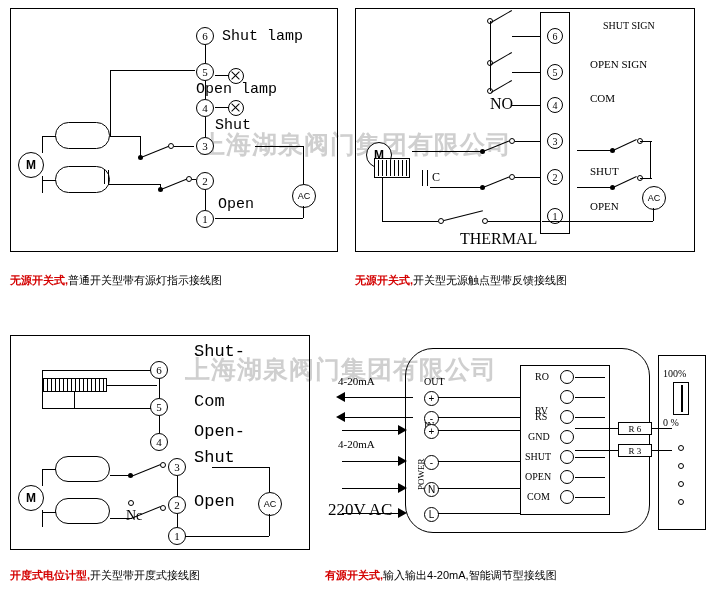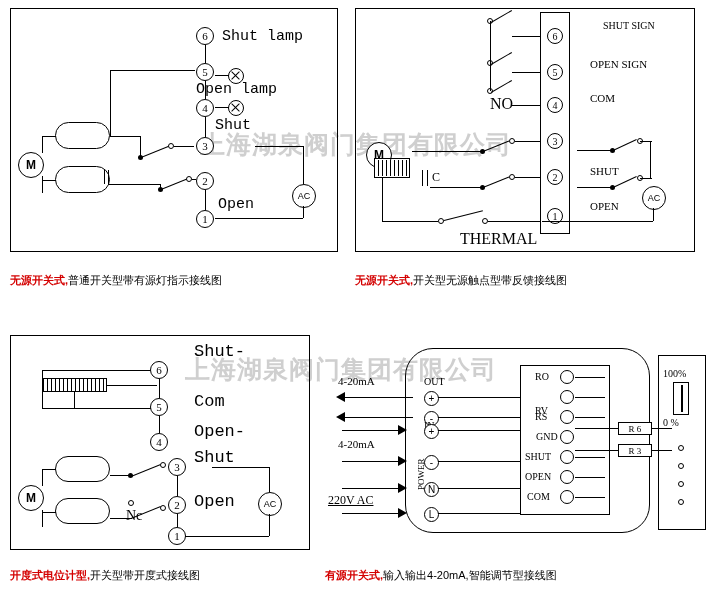--- a/index.html
+++ b/index.html
@@ -263,21 +263,21 @@
   <div class="arrowL" style="left:16px;top:82px;"></div>
   <div class="line h" style="left:25px;top:67px;width:68px;"></div>
   <div class="line h" style="left:25px;top:87px;width:68px;"></div>
 
   <div class="lbl txt-sm" style="left:18px;top:108px;font-size:11px;">4-20mA</div>
   <div class="arrowR" style="left:78px;top:95px;"></div>
   <div class="arrowR" style="left:78px;top:126px;"></div>
   <div class="line h" style="left:22px;top:100px;width:58px;"></div>
   <div class="line h" style="left:22px;top:131px;width:58px;"></div>
 
-  <div class="lbl txt-sm" style="left:8px;top:163px;font-size:12px;text-decoration:underline;">220V  AC</div>
+  <div class="lbl txt-sm" style="left:8px;top:170px;font-size:17px;">220V  AC</div>
   <div class="arrowR" style="left:78px;top:153px;"></div>
   <div class="arrowR" style="left:78px;top:178px;"></div>
   <div class="line h" style="left:22px;top:158px;width:58px;"></div>
   <div class="line h" style="left:22px;top:183px;width:58px;"></div>
 
   <div class="lbl txt-sm" style="left:104px;top:46px;font-size:10px;">OUT</div>
   <div class="plusminus" style="left:104px;top:61px;">+</div>
   <div class="plusminus" style="left:104px;top:81px;">-</div>
 
   <div class="lbl txt-sm" style="left:104px;top:90px;font-size:10px;">IN</div>
@@ -293,21 +293,21 @@
   <div class="term t14" style="left:240px;top:60px;"></div>
   <div class="term t14" style="left:240px;top:80px;"></div>
   <div class="term t14" style="left:240px;top:100px;"></div>
   <div class="term t14" style="left:240px;top:120px;"></div>
   <div class="term t14" style="left:240px;top:140px;"></div>
   <div class="term t14" style="left:240px;top:160px;"></div>
 
   <div class="lbl txt-sm" style="left:215px;top:41px;font-size:10px;">RO</div>
   <div class="lbl txt-sm" style="left:215px;top:75px;font-size:10px;">RV</div>
   <div class="lbl txt-sm" style="left:215px;top:81px;font-size:10px;">RS</div>
-  <div class="lbl txt-sm" style="left:208px;top:101px;font-size:10px;margin-left:8px;">GND</div>
+  <div class="lbl txt-sm" style="left:208px;top:101px;font-size:10px;">GND</div>
   <div class="lbl txt-sm" style="left:205px;top:121px;font-size:10px;">SHUT</div>
   <div class="lbl txt-sm" style="left:205px;top:141px;font-size:10px;">OPEN</div>
   <div class="lbl txt-sm" style="left:207px;top:161px;font-size:10px;">COM</div>
 
   <div class="resbox" style="left:298px;top:92px;width:34px;height:13px;">R 6</div>
   <div class="resbox" style="left:298px;top:114px;width:34px;height:13px;">R 3</div>
   <div class="line h" style="left:255px;top:98px;width:44px;"></div>
   <div class="line h" style="left:255px;top:120px;width:44px;"></div>
   <div class="line h" style="left:332px;top:98px;width:20px;"></div>
   <div class="line h" style="left:332px;top:120px;width:20px;"></div>

